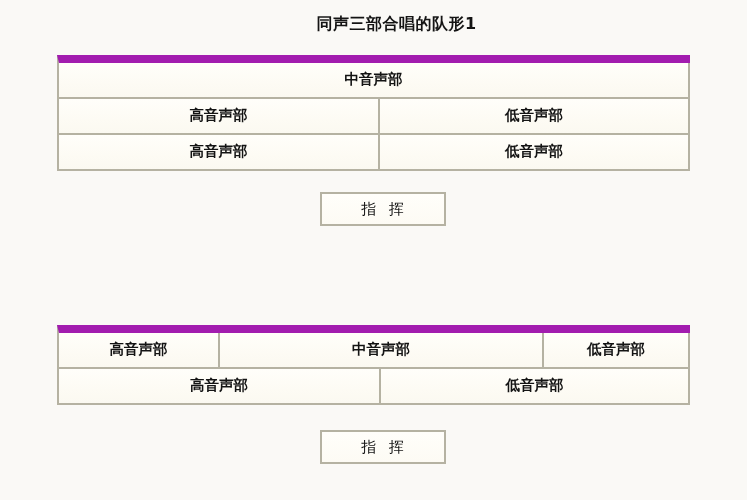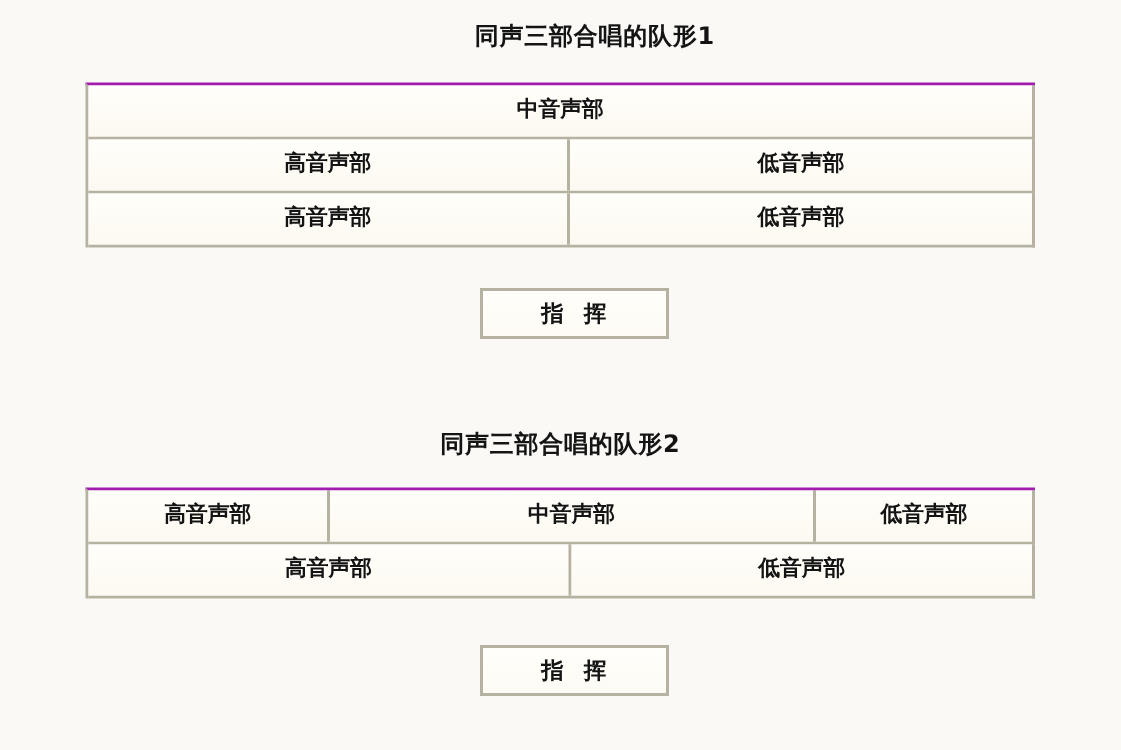--- a/index.html
+++ b/index.html
@@ -36,21 +36,21 @@
   #title-1 { top: 14px; padding-left: 23px; }
   #title-2 { top: 286px; }
 
   
   .formation-table {
     position: absolute;
     left: 57px;
     width: 633px;
     box-sizing: border-box;
     border-left: 2px solid #b5b2a2;
-    border-top: 2px solid #a21caf;
+    border-top: 8px solid #a21caf;
     background: #fdfcf7;
   }
   #table-1 { top: 55px; }
   #table-2 { top: 325px; }
 
   .formation-row {
     display: flex;
     width: 100%;
     box-sizing: border-box;
     border-bottom: 2px solid #b5b2a2;
@@ -91,21 +91,21 @@
     position: absolute;
     left: 320px;
     width: 126px;
     height: 34px;
     box-sizing: border-box;
     border: 2px solid #b5b2a2;
     background: linear-gradient(180deg, #fffefa 0%, #fdfbf4 100%);
     text-align: center;
     line-height: 30px;
     font-size: 15px;
-    font-weight: 700;
+    font-weight: 400;
     letter-spacing: 1px;
     color: #141414;
     white-space: pre;
   }
   #conductor-1 { top: 192px; }
   #conductor-2 { top: 430px; }
 </style>
 </head>
 <body>
 
@@ -125,21 +125,20 @@
     </div>
 
     <div class="formation-row">
       <div class="formation-cell w-half">高音声部</div>
       <div class="formation-cell w-half2">低音声部</div>
     </div>
   </div>
 
   <div class="conductor-box" id="conductor-1">指  挥</div>
 
-  <div class="section-title" id="title-2">同声三部合唱的队形2</div>
 
   <div class="formation-table" id="table-2">
 
     <div class="formation-row">
       <div class="formation-cell w-t2a">高音声部</div>
       <div class="formation-cell w-t2b">中音声部</div>
       <div class="formation-cell w-t2c">低音声部</div>
     </div>
 
     <div class="formation-row">

